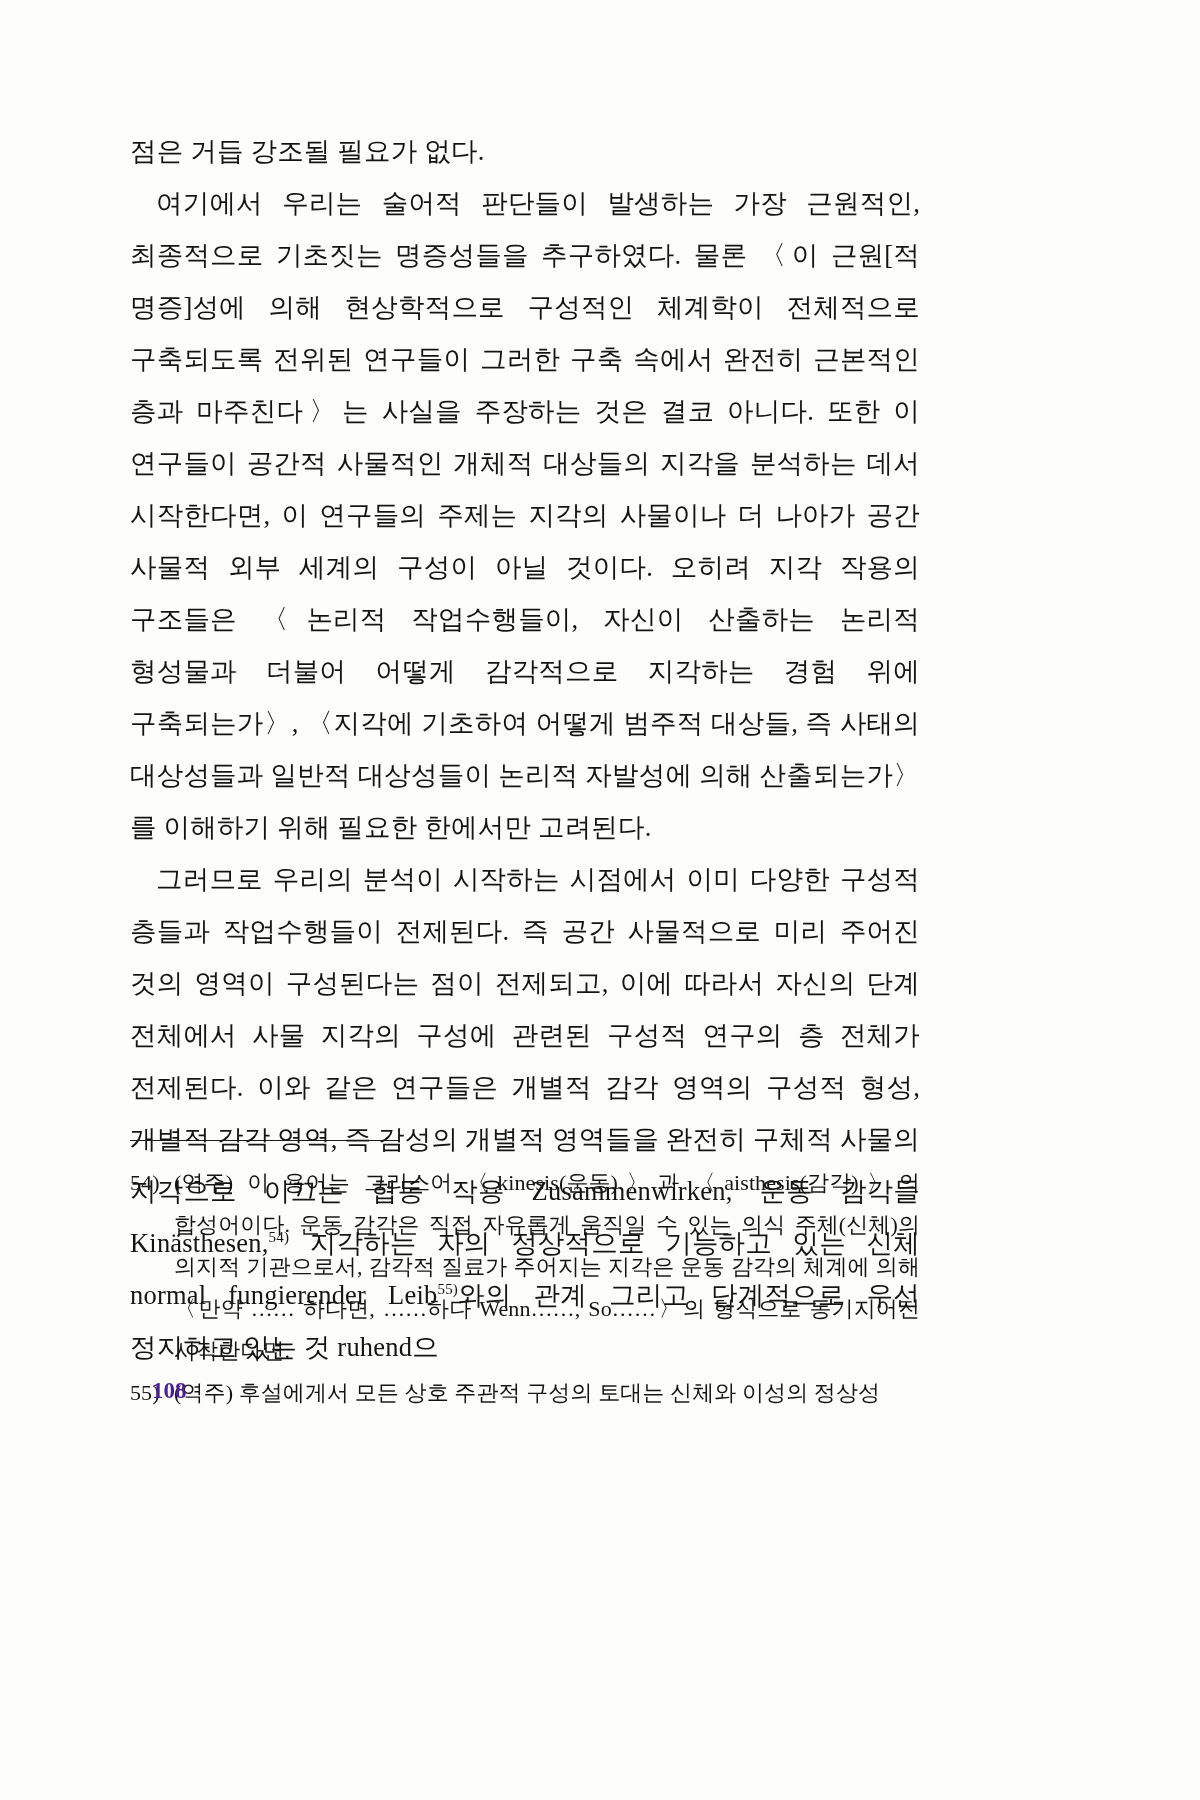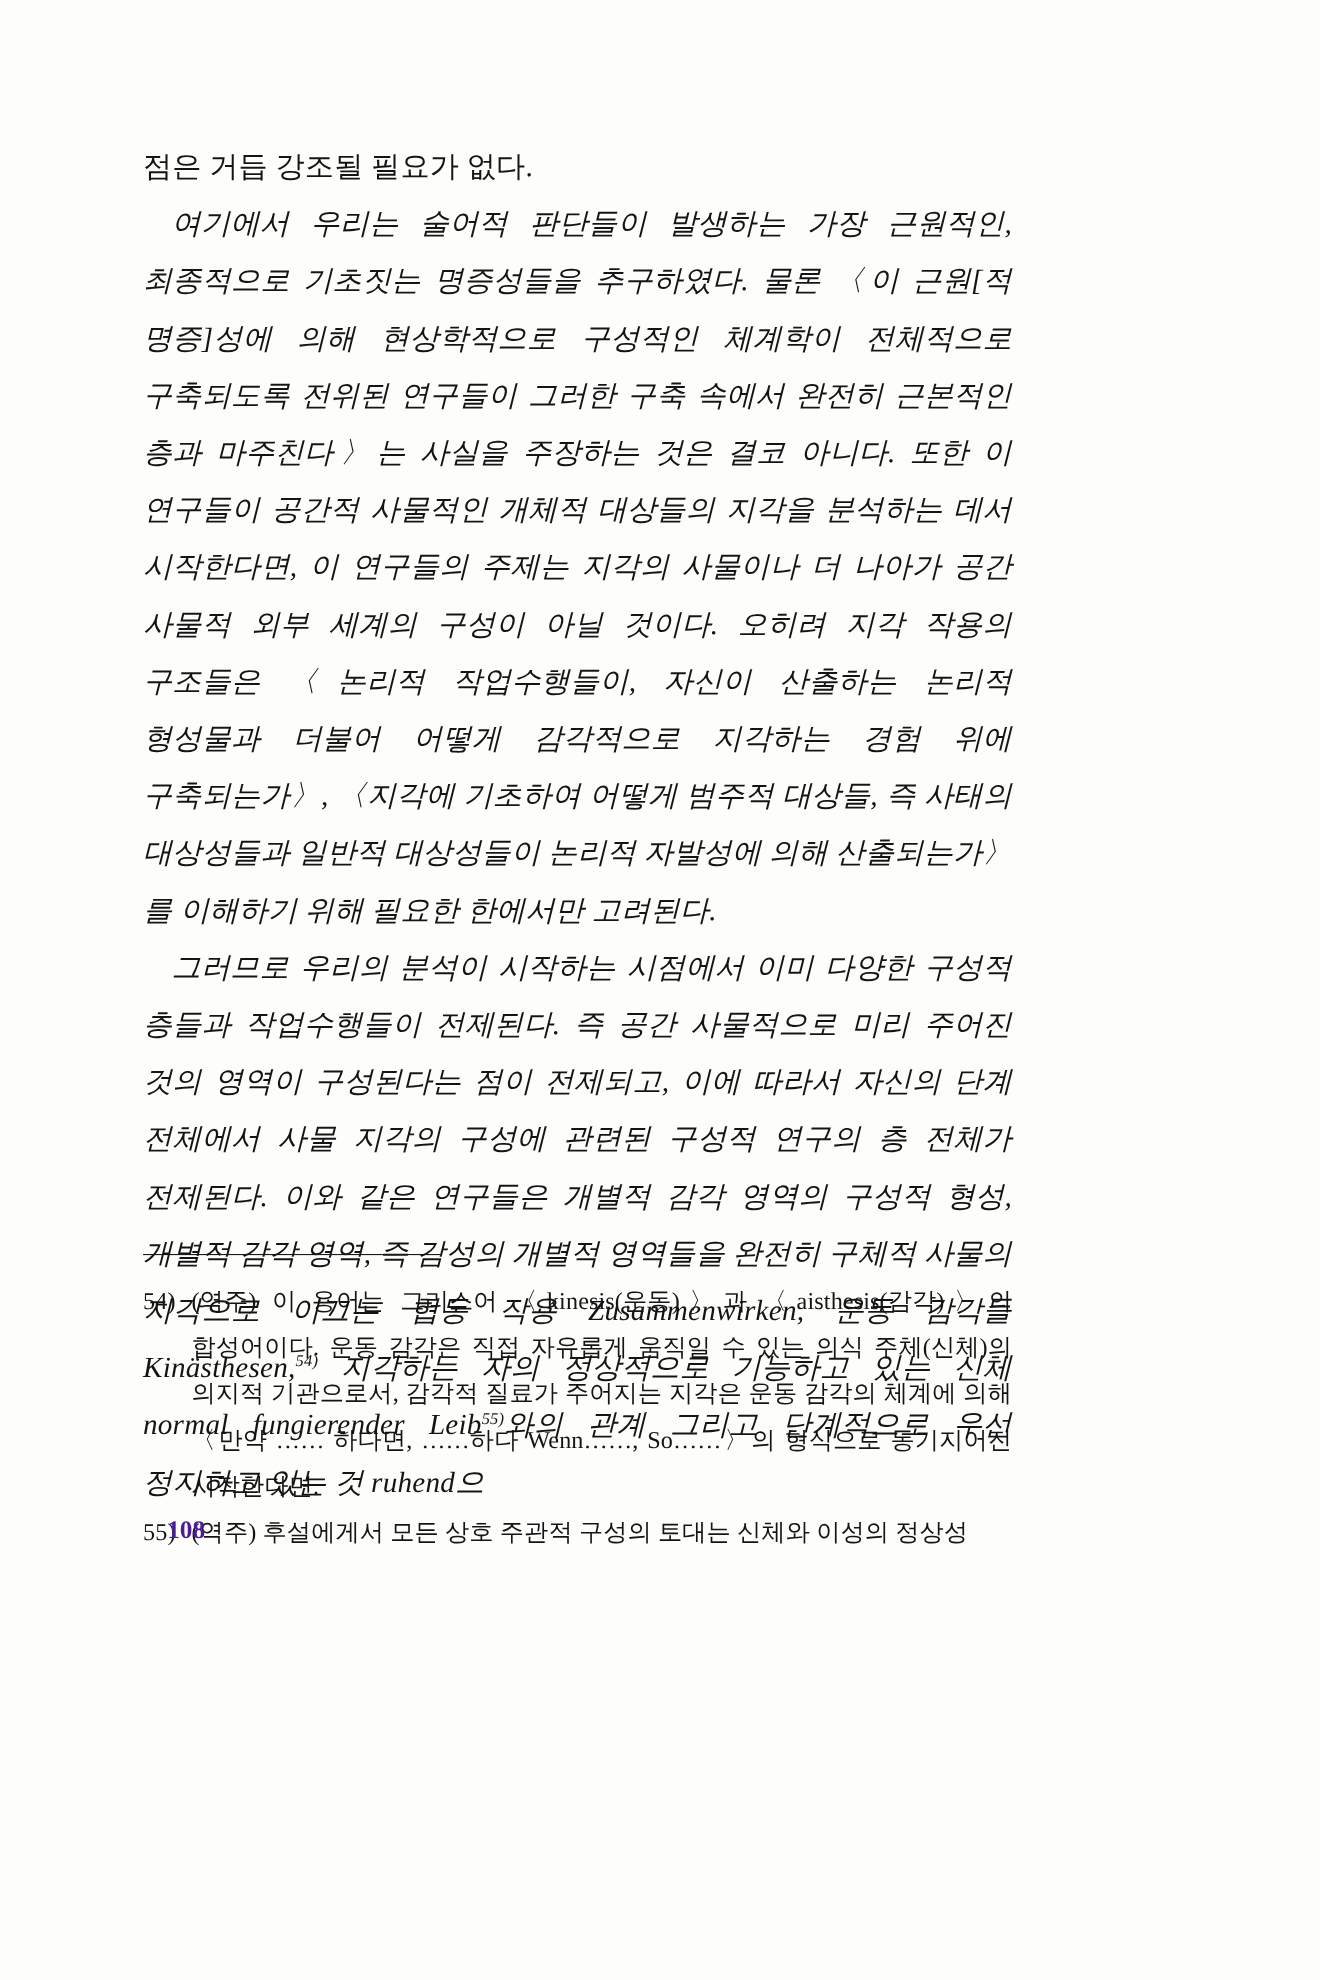--- a/index.html
+++ b/index.html
@@ -36,21 +36,20 @@
     text-justify: inter-character;
     letter-spacing: 0.2px;
     color: #141414;
     word-break: keep-all;
   }
   p.indent {
     text-indent: 26px;
   }
   .body-block p + p {
     margin-top: 0;
-    font-style: italic;
   }
   sup {
     font-size: 15px;
     vertical-align: super;
     line-height: 0;
   }
   .rule {
     position: absolute;
     left: 130px;
     top: 1140px;

